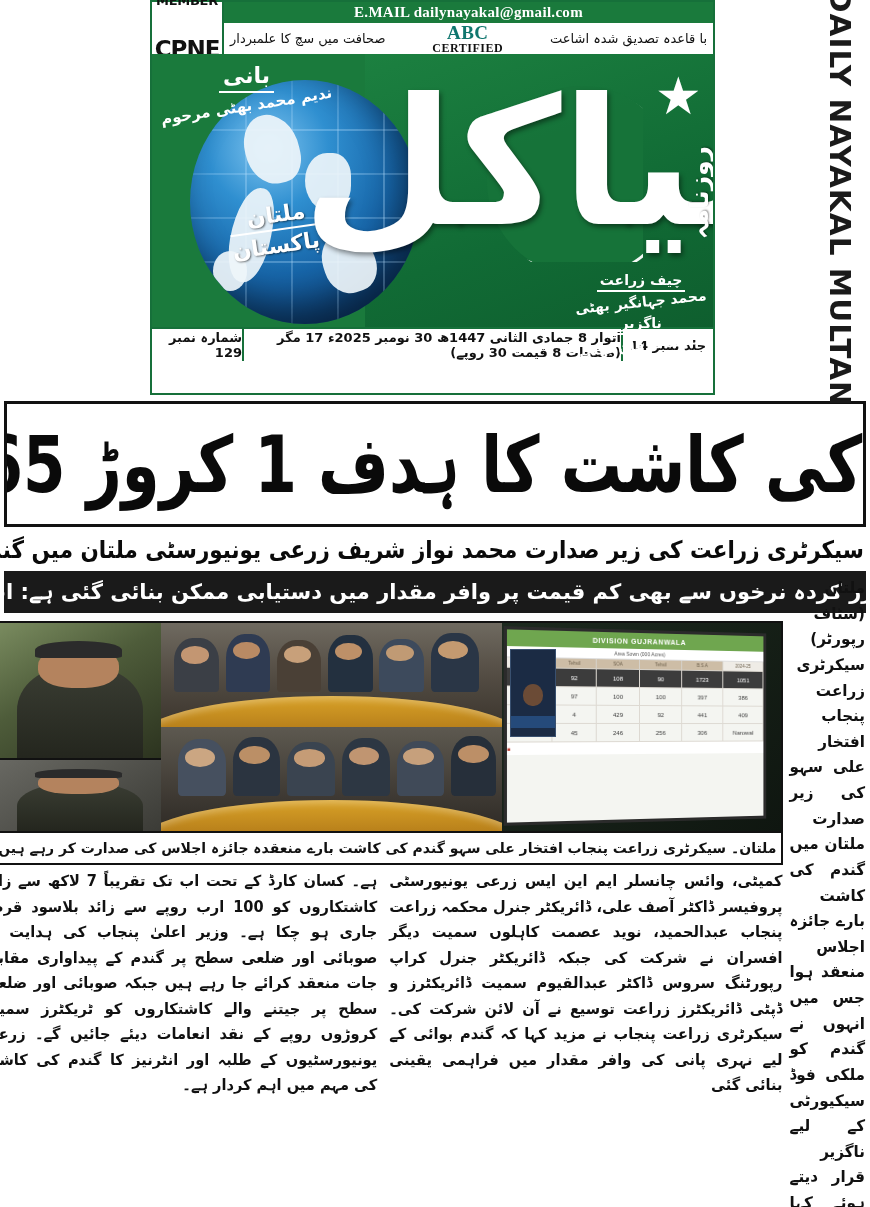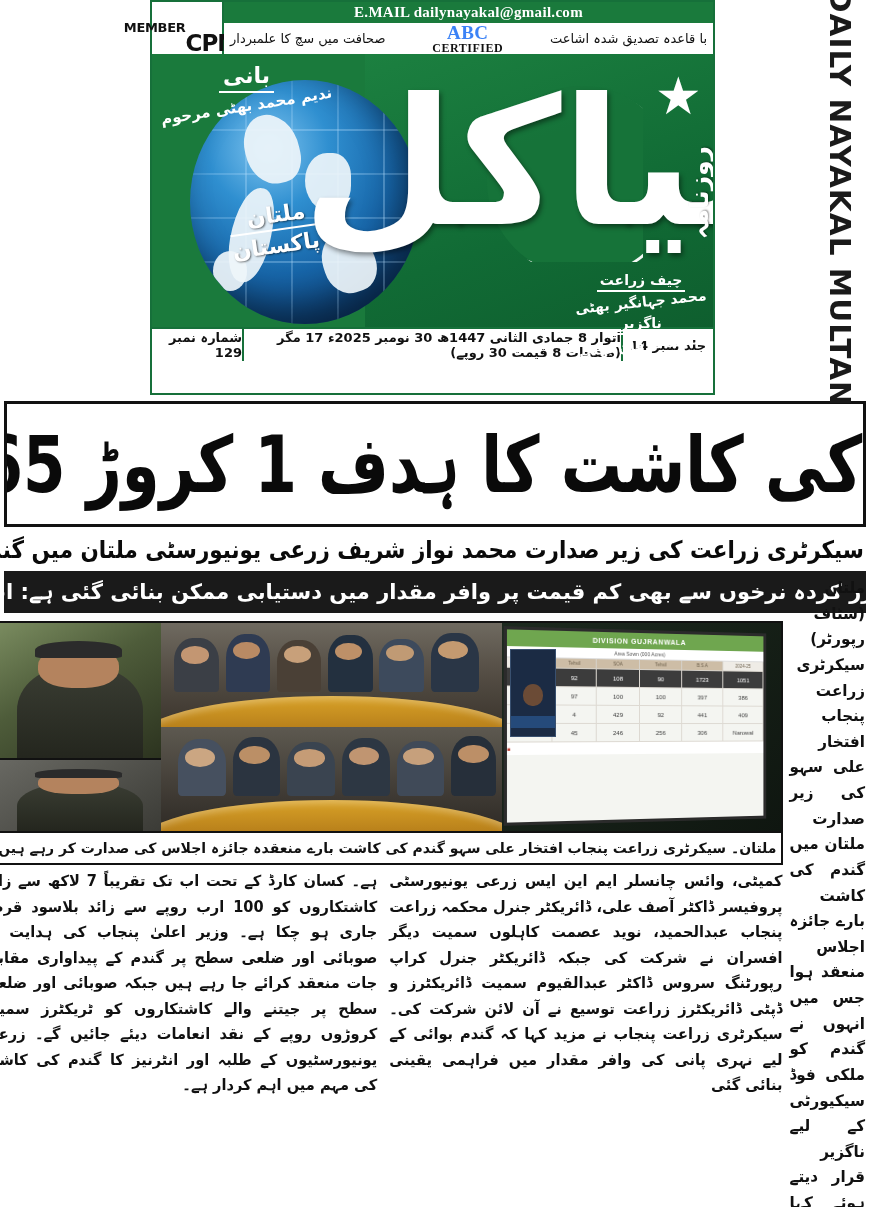--- a/index.html
+++ b/index.html
@@ -32,42 +32,42 @@
   }
 
   
   .top-bar {
     position: relative; height: 52px; width: 100%;
     background: #1a7a3c;
     display: flex; align-items: stretch;
   }
   .cpne-box {
     width: 72px; background: #ffffff; border-right: 2px solid #16703a;
-    display:flex; flex-direction:row; align-items:center; justify-content:center;
+    display:flex; flex-direction:column; align-items:center; justify-content:center;
     line-height: 0.95;
   }
   .cpne-member { font-size: 13px; font-weight: 900; color:#111; letter-spacing:-0.3px;
      font-family:"DejaVu Sans", sans-serif; }
   .cpne-name { font-size: 23px; font-weight: 900; color:#111; letter-spacing:-1px;
      font-family:"DejaVu Sans", sans-serif;margin-top:32px; }
 
   .top-right { flex: 1; display:flex; flex-direction: column; }
   .email-line {
     height: 22px; background:#1a7a3c; color:#ffffff;
     display:flex; align-items:center; justify-content:center;
     font-family: "Liberation Serif", serif; font-weight: 700; font-size: 15px;
     letter-spacing: 0.3px;
   }
   .slogan-line {
     flex:1; background:#ffffff; display:flex; align-items:center;
     justify-content: space-between; padding: 0 6px; direction: rtl;
   }
   .slogan-ur { font-size: 13px; font-weight:400; color:#111; font-family:"DejaVu Sans", sans-serif; }
   .abc-block { text-align:center; line-height:1.0; }
-  .abc-main { font-family:"Liberation Serif", serif; font-weight:900; font-size:19px; color:#3b82f6; letter-spacing:0.5px;}
+  .abc-main { font-family:"Liberation Serif", serif; font-weight:900; font-size:19px; color:#0f766e; letter-spacing:0.5px;}
   .abc-sub { font-family:"Liberation Serif", serif; font-weight:700; font-size:12px; color:#111; letter-spacing:0.5px;}
 
   
   .logo-field {
     position: relative; height: 307px; width: 100%;
     background: #1a7a3c;
     overflow: hidden;
   }
   
   .flag-area {

